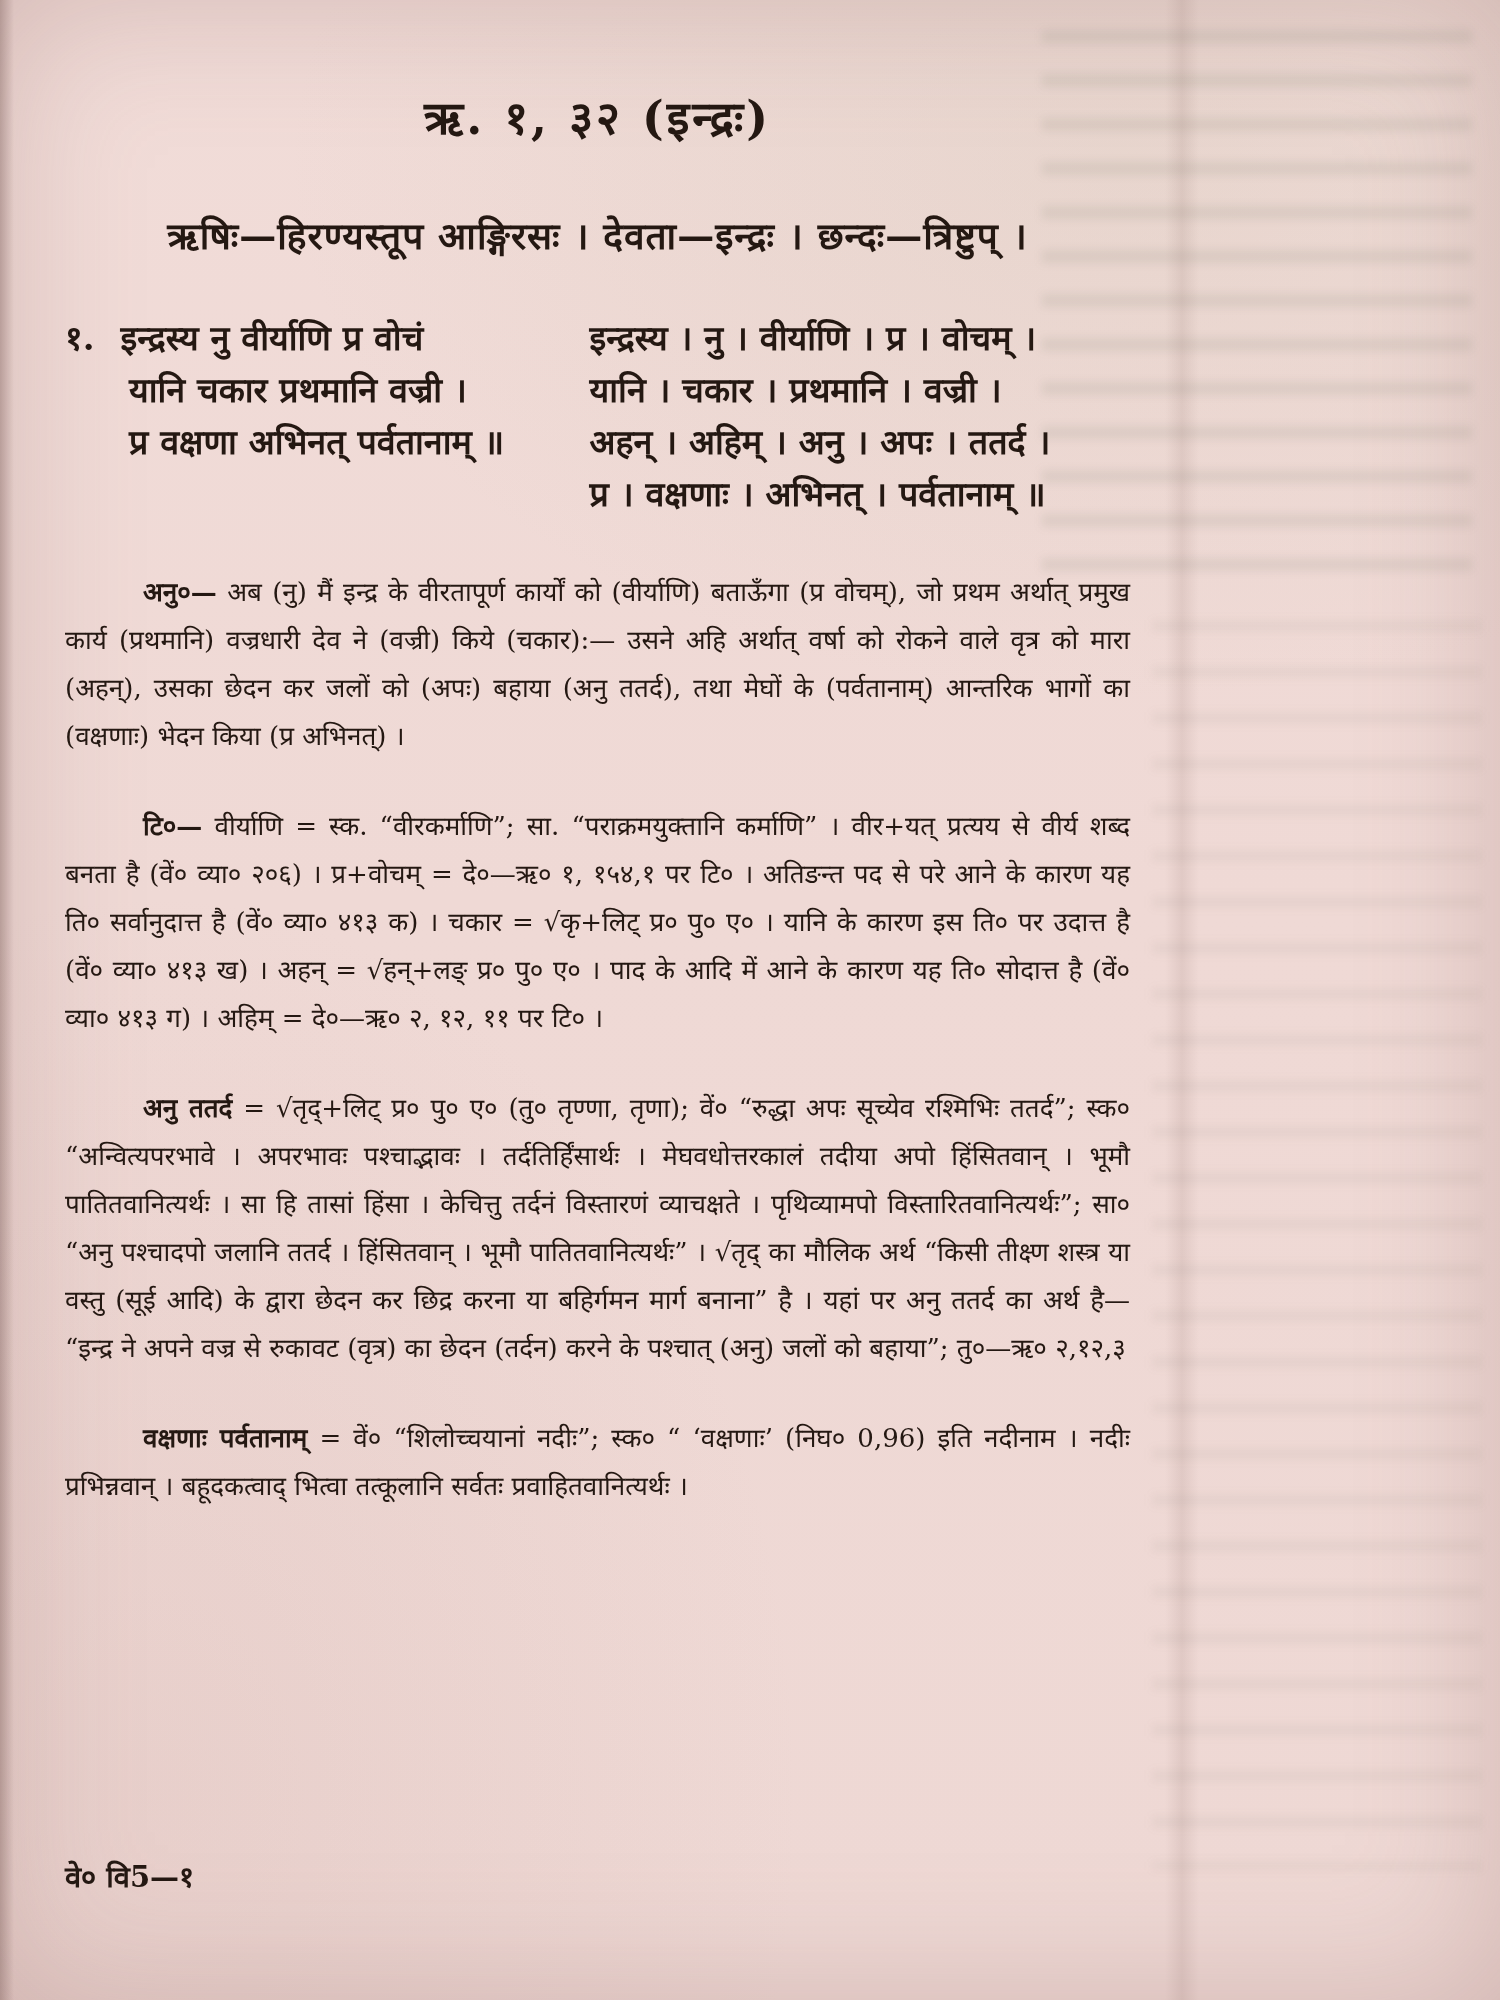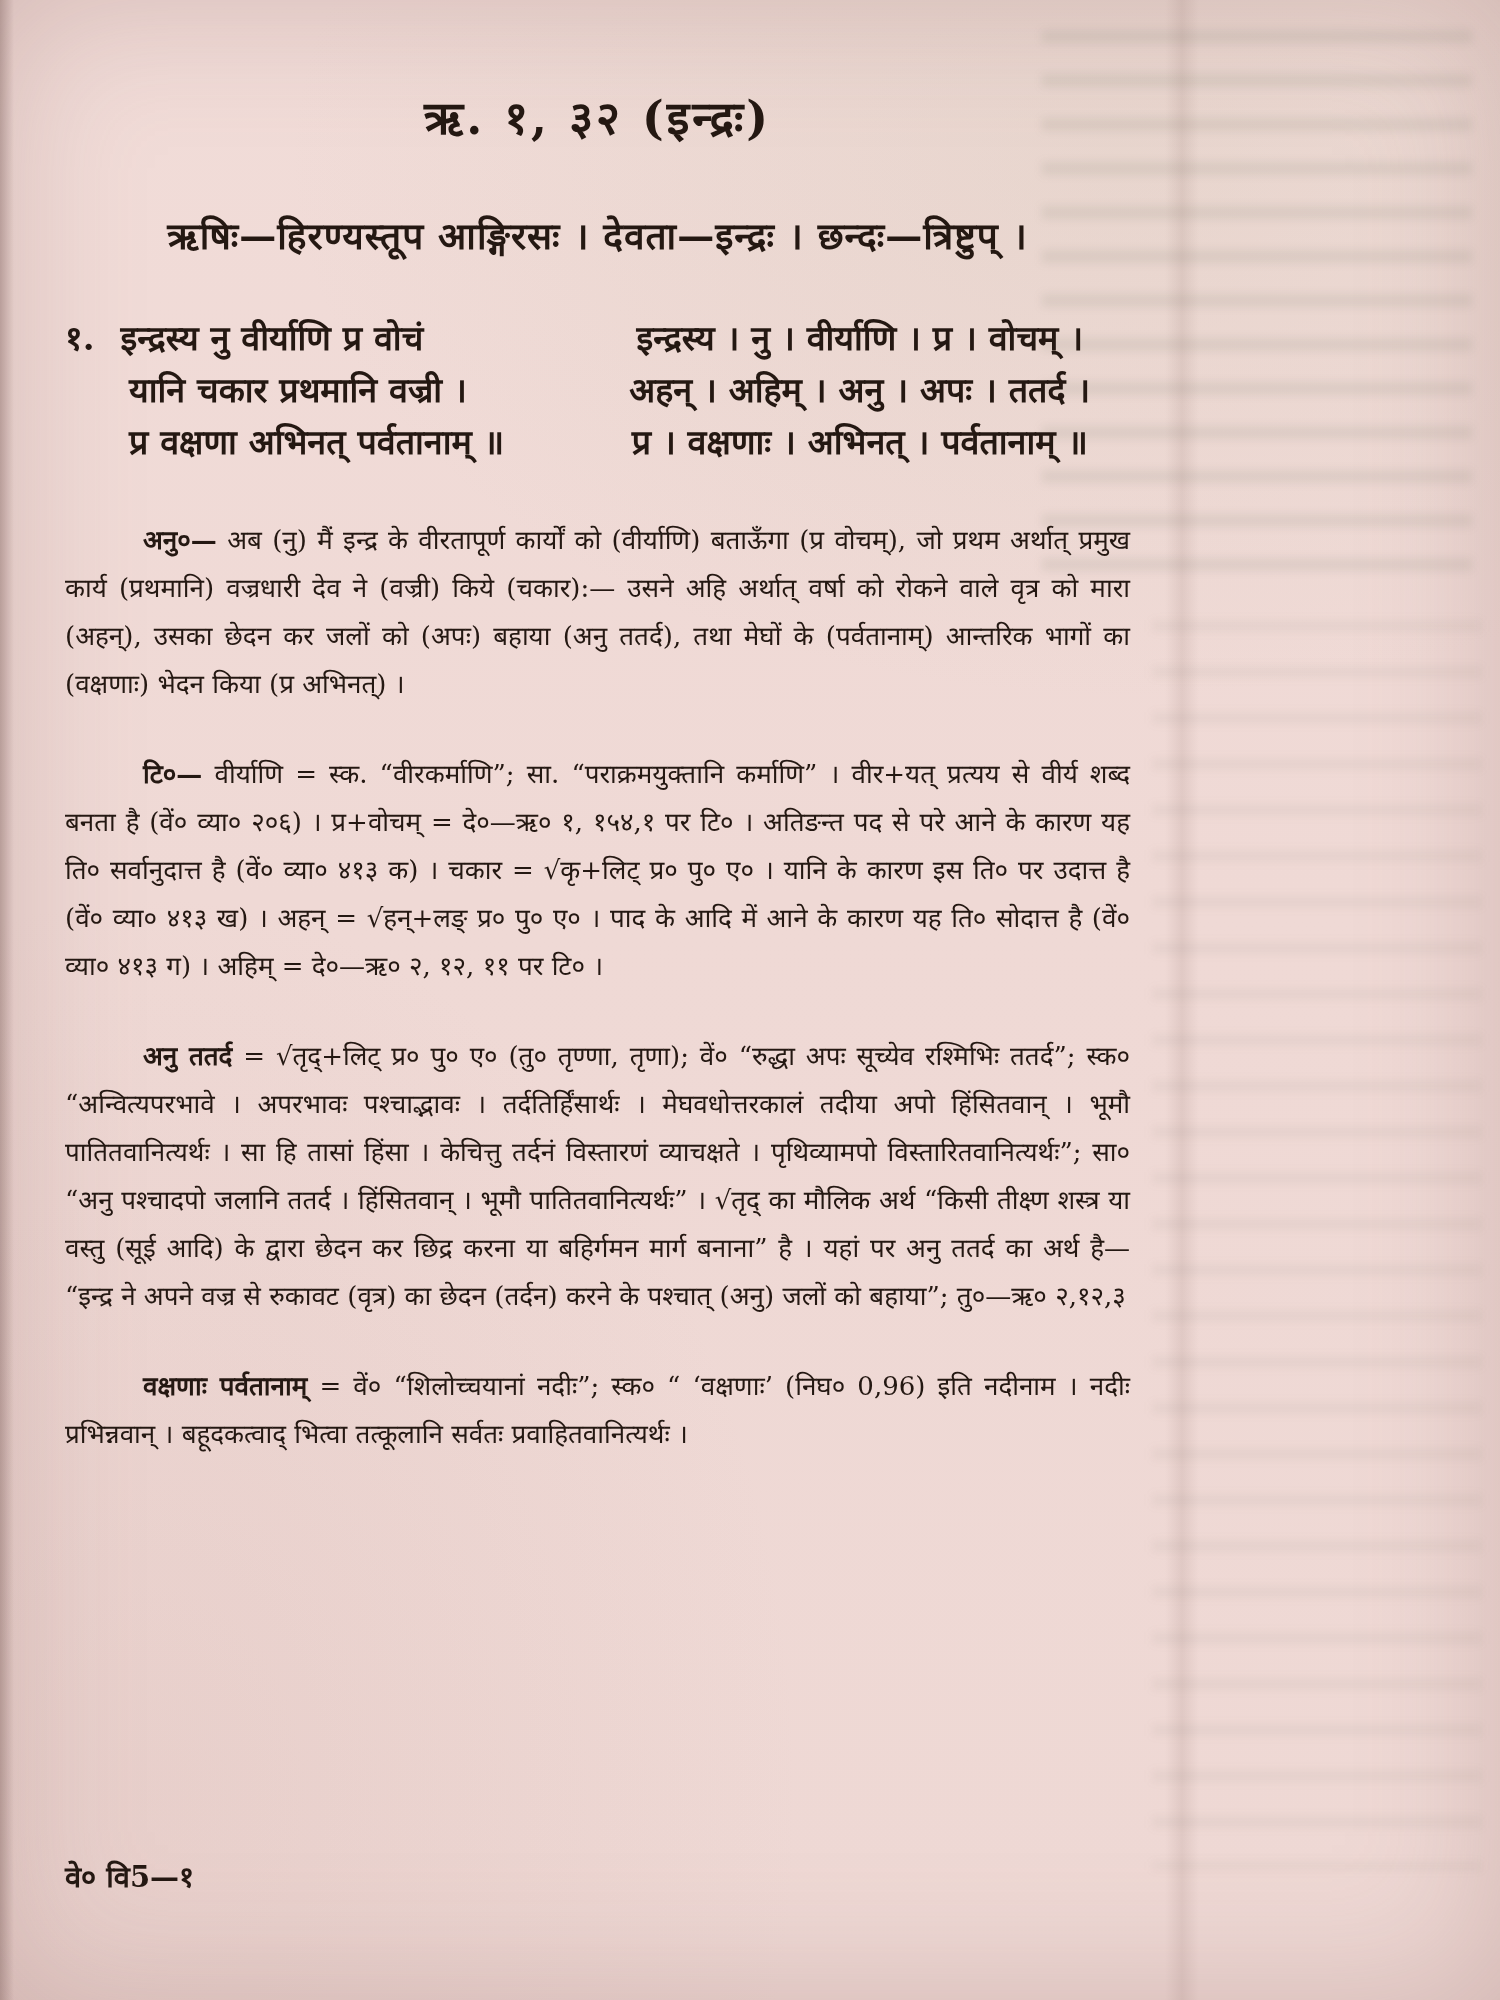--- a/index.html
+++ b/index.html
@@ -94,21 +94,21 @@
     letter-spacing: 1px;
   }
 
   .verse {
     display: flex;
     font-weight: bold;
     font-size: 34px;
     margin-bottom: 48px;
   }
   .samhita { width: 47%; }
-  .pada { width: 53%; padding-left: 24px; box-sizing: border-box; text-align: center; }
+  .pada { width: 53%; padding-left: 24px; box-sizing: border-box; }
   .vline { line-height: 52px; white-space: nowrap; }
   .vnum { display: inline-block; margin-right: 26px; }
   .samhita .cont { padding-left: 64px; }
 
   .para {
     margin: 0 0 42px 0;
     font-size: 26px;
     line-height: 48px;
     text-align: justify;
     text-indent: 78px;
@@ -139,20 +139,21 @@
     <div class="verse">
       <div class="samhita">
         <div class="vline first">
           <span class="vnum">१.</span><span class="vtext">इन्द्रस्य नु वीर्याणि प्र वोचं</span>
         </div>
         <div class="vline cont">यानि चकार प्रथमानि वज्री ।</div>
         <div class="vline cont">प्र वक्षणा अभिनत् पर्वतानाम् ॥</div>
       </div>
       <div class="pada">
         <div class="vline">इन्द्रस्य । नु । वीर्याणि । प्र । वोचम् ।</div>
+        <div class="vline">यानि । चकार । प्रथमानि । वज्री ।</div>
         <div class="vline">अहन् । अहिम् । अनु । अपः । ततर्द ।</div>
         <div class="vline">प्र । वक्षणाः । अभिनत् । पर्वतानाम् ॥</div>
       </div>
     </div>
 
     <p class="para">
       <span class="lead">अनु०—</span><span class="ptext"> अब (नु) मैं इन्द्र के वीरतापूर्ण कार्यों को (वीर्याणि) बताऊँगा (प्र वोचम्), जो प्रथम अर्थात् प्रमुख कार्य (प्रथमानि) वज्रधारी देव ने (वज्री) किये (चकार):— उसने अहि अर्थात् वर्षा को रोकने वाले वृत्र को मारा (अहन्), उसका छेदन कर जलों को (अपः) बहाया (अनु ततर्द), तथा मेघों के (पर्वतानाम्) आन्तरिक भागों का (वक्षणाः) भेदन किया (प्र अभिनत्) ।</span>
     </p>
 
     <p class="para">

